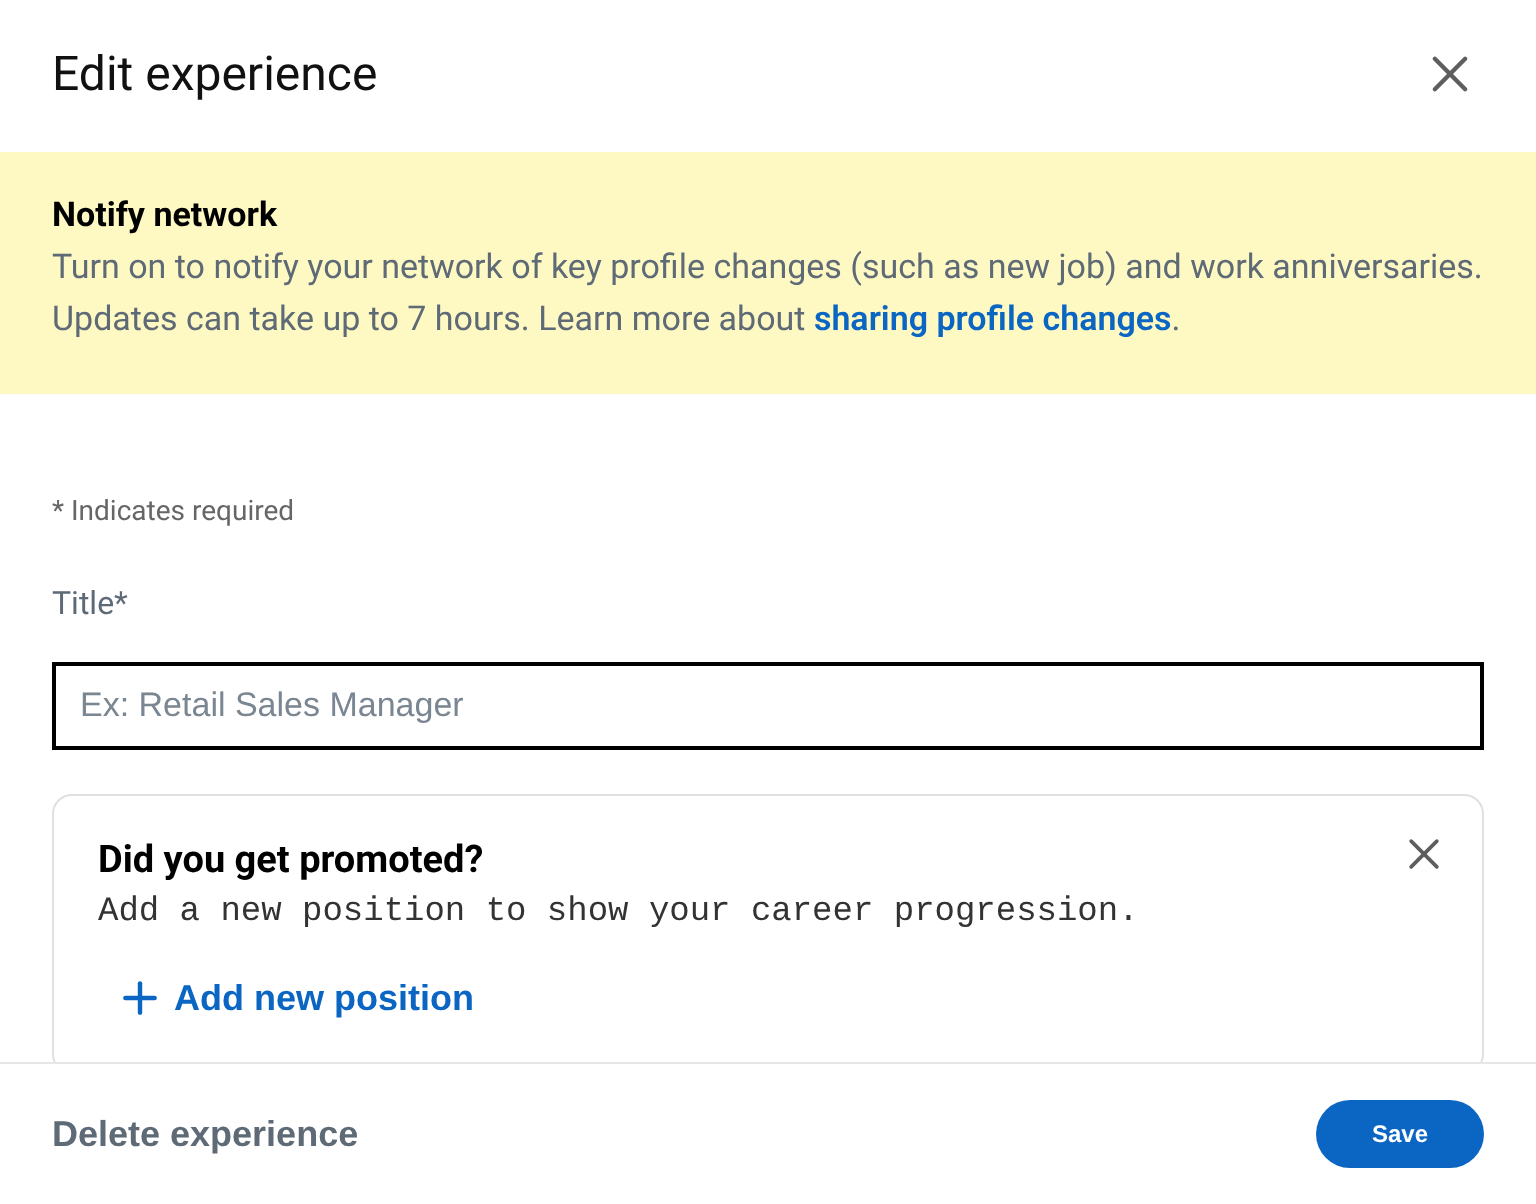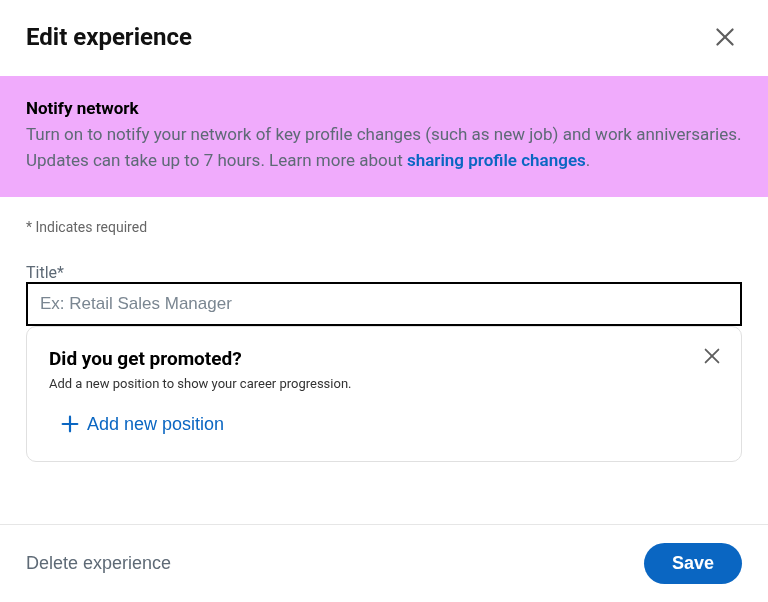--- a/index.html
+++ b/index.html
@@ -1,42 +1,42 @@
 <!DOCTYPE html>
 <html><head>
 <meta charset="utf-8">
 <style>
   * { box-sizing: border-box; margin: 0; padding: 0; }
   html, body { width: 768px; height: 602px; font-family: -apple-system, BlinkMacSystemFont, "Segoe UI", Roboto, Helvetica, Arial, sans-serif; color: #000; background: #fff; }
   .modal { width: 768px; height: 602px; display: flex; flex-direction: column; border-radius: 8px; overflow: hidden; }
   .header { display: flex; align-items: center; justify-content: space-between; padding: 20px 26px 22px 26px; }
-  .header h1 { font-size: 24px; font-weight: 700; color: #111; }
+  .header h1 { font-size: 24px; font-weight: 400; color: #111; }
   .close-btn { background: none; border: none; cursor: pointer; padding: 4px; color: #5e5e5e; }
-  .notify { background: #f0abfc; padding: 22px 26px 24px 26px; display: flex; align-items: flex-start; justify-content: center; gap: 20px; }
+  .notify { background: #fef9c3; padding: 22px 26px 24px 26px; display: flex; align-items: flex-start; justify-content: center; gap: 20px; }
   .notify-text { flex: 1; }
   .notify-title { font-size: 17px; font-weight: 700; color: #000; margin-bottom: 4px; }
   .notify-desc { font-size: 17px; line-height: 1.5; color: #5e6a76; }
   .notify-desc a { color: #0a66c2; font-weight: 600; text-decoration: none; }
   .toggle-wrap { display: flex; align-items: center; gap: 8px; margin-top: 14px; flex-shrink: 0; }
   .toggle-label { font-size: 15px; color: #5e6a76; }
   .toggle { width: 48px; height: 26px; background: #b0b0b0; border-radius: 999px; position: relative; border: none; cursor: pointer; padding: 0; }
   .toggle .knob { position: absolute; width: 22px; height: 22px; background: #fff; border-radius: 50%; top: 2px; left: 2px; }
   .body { padding: 22px 26px 0 26px; flex: 1; overflow: auto; }
-  .required-note { font-size: 14px; color: #666; margin-bottom: 28px; }
-  .field-label { font-size: 16px; color: #5e6a76; margin-bottom: 0; display: block; }
+  .required-note { font-size: 14px; color: #666; margin-bottom: 28px; margin-top: 29px; }
+  .field-label { font-size: 16px; color: #5e6a76; margin-bottom: 20px; display: block; }
   .title-input { width: 100%; font-size: 17px; padding: 10px 12px; border: 2px solid #000; border-radius: 0; outline: none; color: #000; }
   .title-input::placeholder { color: #7a8691; }
-  .promo-card { border: 1px solid #e0e0e0; border-radius: 10px; padding: 20px 22px 22px 22px; position: relative; }
+  .promo-card { margin-top: 22px; border: 1px solid #e0e0e0; border-radius: 10px; padding: 20px 22px 22px 22px; position: relative; }
   .promo-close { position: absolute; top: 14px; right: 14px; background: none; border: none; cursor: pointer; color: #5e5e5e; padding: 4px; }
   .promo-title { font-size: 19px; font-weight: 700; color: #000; margin-bottom: 6px; }
-  .promo-desc { font-size: 13px; color: #333; margin-bottom: 22px; }
-  .add-pos-btn { display: inline-flex; align-items: center; gap: 6px; background: none; border: none; color: #0a66c2; font-size: 18px; font-weight: 400; cursor: pointer; padding: 0 0 0 10px; text-align: center; }
+  .promo-desc { font-size: 17px; color: #333; margin-bottom: 22px; font-family: Liberation Mono, monospace; }
+  .add-pos-btn { display: inline-flex; align-items: center; gap: 6px; background: none; border: none; color: #0a66c2; font-size: 18px; font-weight: 700; cursor: pointer; padding: 0 0 0 10px; text-align: center; }
   .footer { border-top: 1px solid #e6e6e6; padding: 18px 26px; display: flex; align-items: center; justify-content: space-between; }
-  .delete-btn { background: none; border: none; font-size: 18px; font-weight: 400; color: #5e6a76; cursor: pointer; }
-  .save-btn { background: #0a66c2; color: #fff; border: none; font-size: 18px; font-weight: 600; padding: 10px 28px; border-radius: 999px; cursor: pointer; }
+  .delete-btn { background: none; border: none; font-size: 18px; font-weight: 700; color: #5e6a76; cursor: pointer; }
+  .save-btn { background: #0a66c2; color: #fff; border: none; font-size: 12px; font-weight: 600; padding: 10px 28px; border-radius: 999px; cursor: pointer; }
   svg { display: block; }
 </style>
 </head>
 <body>
 
 <div class="modal">
 
   <div class="header">
     <h1>Edit experience</h1>
     <button class="close-btn">

